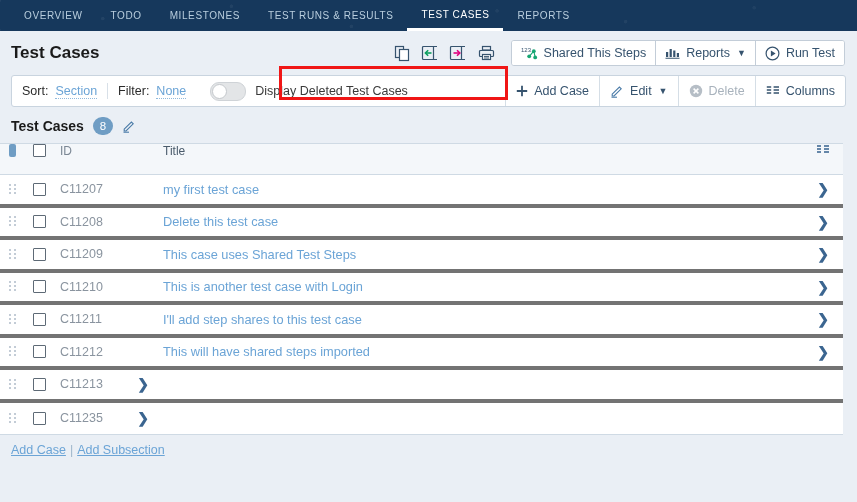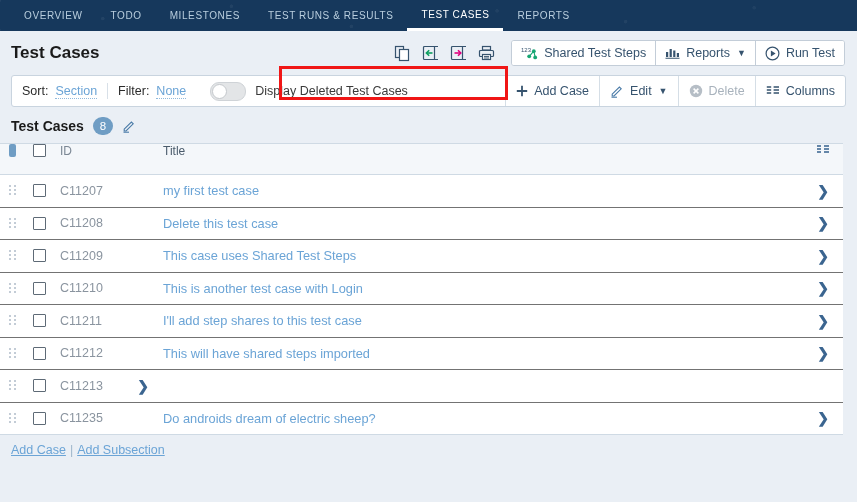--- a/index.html
+++ b/index.html
@@ -251,21 +251,21 @@
   .col-check { width: 27px; flex: 0 0 27px; display:flex; align-items:center; }
   .col-id { width: 63px; flex: 0 0 63px; color: #7b8794; }
   .col-title { flex: 1; margin-left: 40px; }
   .col-end { width: 40px; flex: 0 0 40px; display:flex; align-items:center; justify-content:center; }
 
   .row {
     display: flex;
     align-items: center;
     height: 32.5px;
     background: #ffffff;
-    border-bottom: 1px solid #737373;
+    border-bottom: 4px solid #737373;
     padding-left: 9px;
     box-sizing: border-box;
     font-size: 12.8px;
   }
   .row:last-child { border-bottom: 1px solid #cfdae4; }
   .row .col-id { color: #8a949f; font-size: 12.5px; }
   .row-title {
     color: #6ba4d6;
     cursor: pointer;
   }
@@ -374,21 +374,21 @@
       <div class="btn">
         <span>
           <svg width="17" height="15" viewBox="0 0 17 15">
             <text x="0" y="6" font-size="6" fill="#36536e" font-family="Liberation Sans, sans-serif">123</text>
             <circle cx="12.8" cy="5.2" r="1.9" fill="#17a673"></circle>
             <circle cx="8.2" cy="10.3" r="1.9" fill="#17a673"></circle>
             <circle cx="14.2" cy="11.4" r="1.9" fill="#17a673"></circle>
             <path d="M12.8 5.2 L8.2 10.3 M12.8 5.2 L14.2 11.4" stroke="#17a673" stroke-width="1.1"></path>
           </svg>
         </span>
-        <span>Shared Test Steps</span>
+        <span>Shared This Steps</span>
       </div>
       <div class="btn">
         <span>
           <svg width="15" height="14" viewBox="0 0 15 14">
             <rect x="1" y="6" width="2.2" height="5" fill="#36536e"></rect>
             <rect x="4.6" y="3" width="2.2" height="8" fill="#36536e"></rect>
             <rect x="8.2" y="4.5" width="2.2" height="6.5" fill="#36536e"></rect>
             <rect x="11.8" y="7" width="2.2" height="4" fill="#36536e"></rect>
             <path d="M0.5 12.3 H14.5" stroke="#36536e" stroke-width="1.1"></path>
           </svg>
@@ -650,21 +650,20 @@
             <i></i>
             <i></i>
             <i></i>
             <i></i>
           </span>
         </div>
         <div class="col-check">
           <span class="checkbox"></span>
         </div>
         <div class="col-id">C11235</div>
-        <div class="col-title"><span class="row-title">Do androids dream of electric sheep?</span></div>
         <div class="col-end">
           <span class="chev">❯</span>
         </div>
       </div>
     </div>
 </div>
 
 <div class="footer-links">
   <a>Add Case</a>
   <span class="sep-pipe">|</span>

